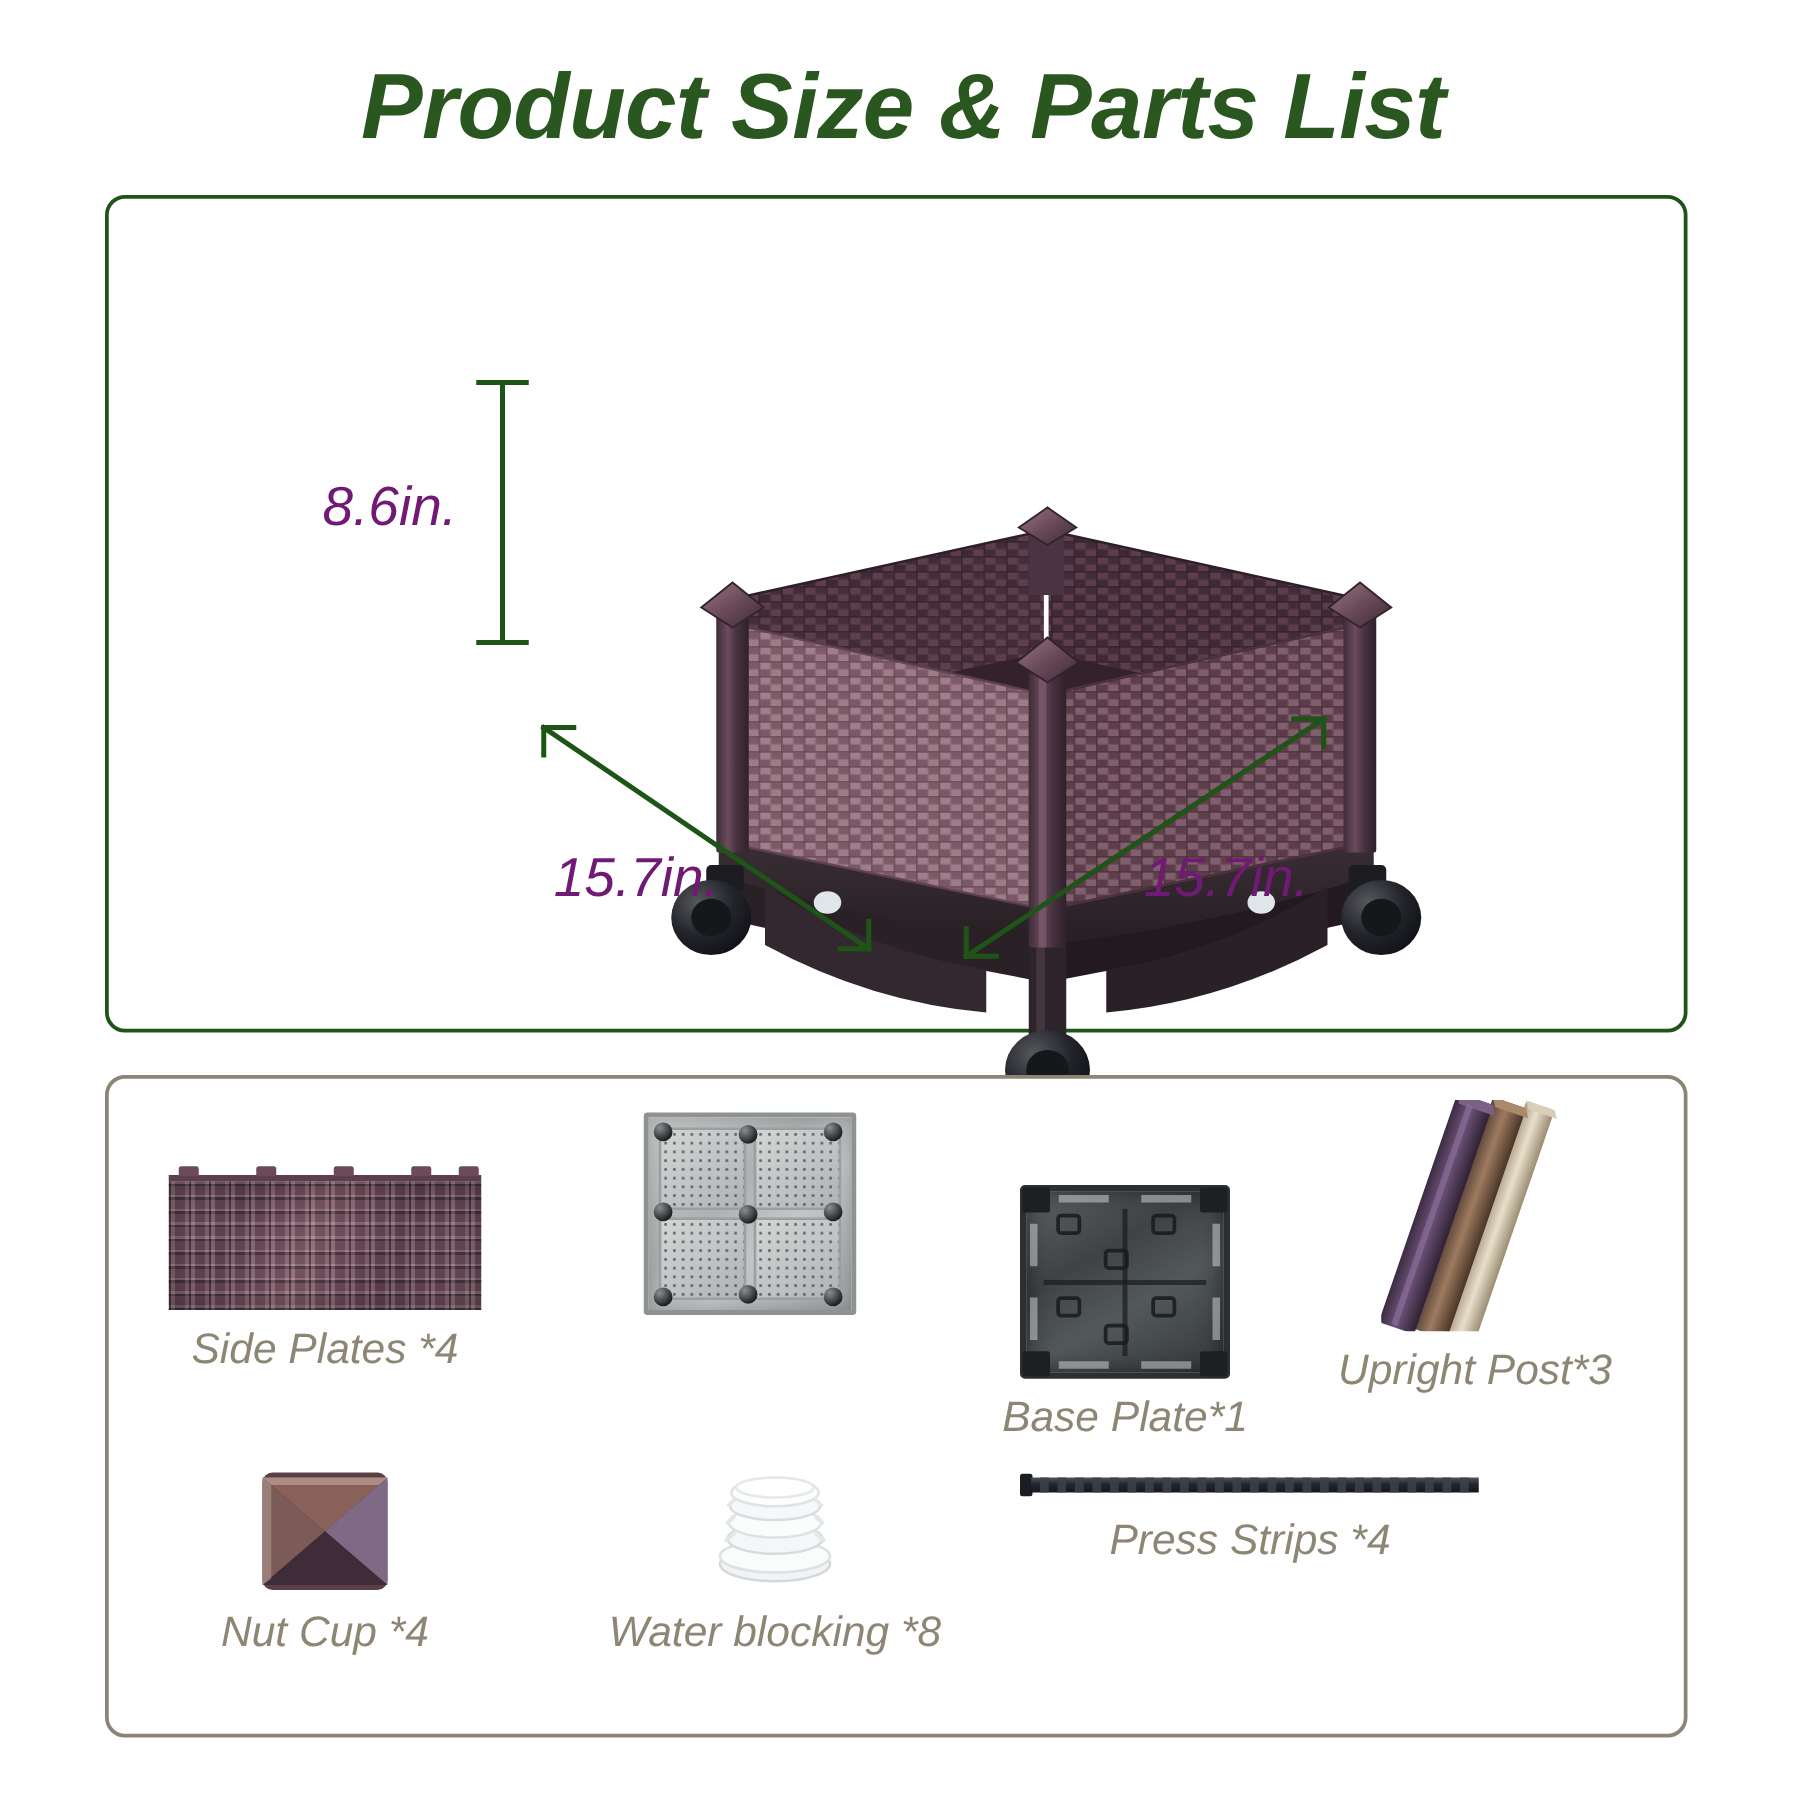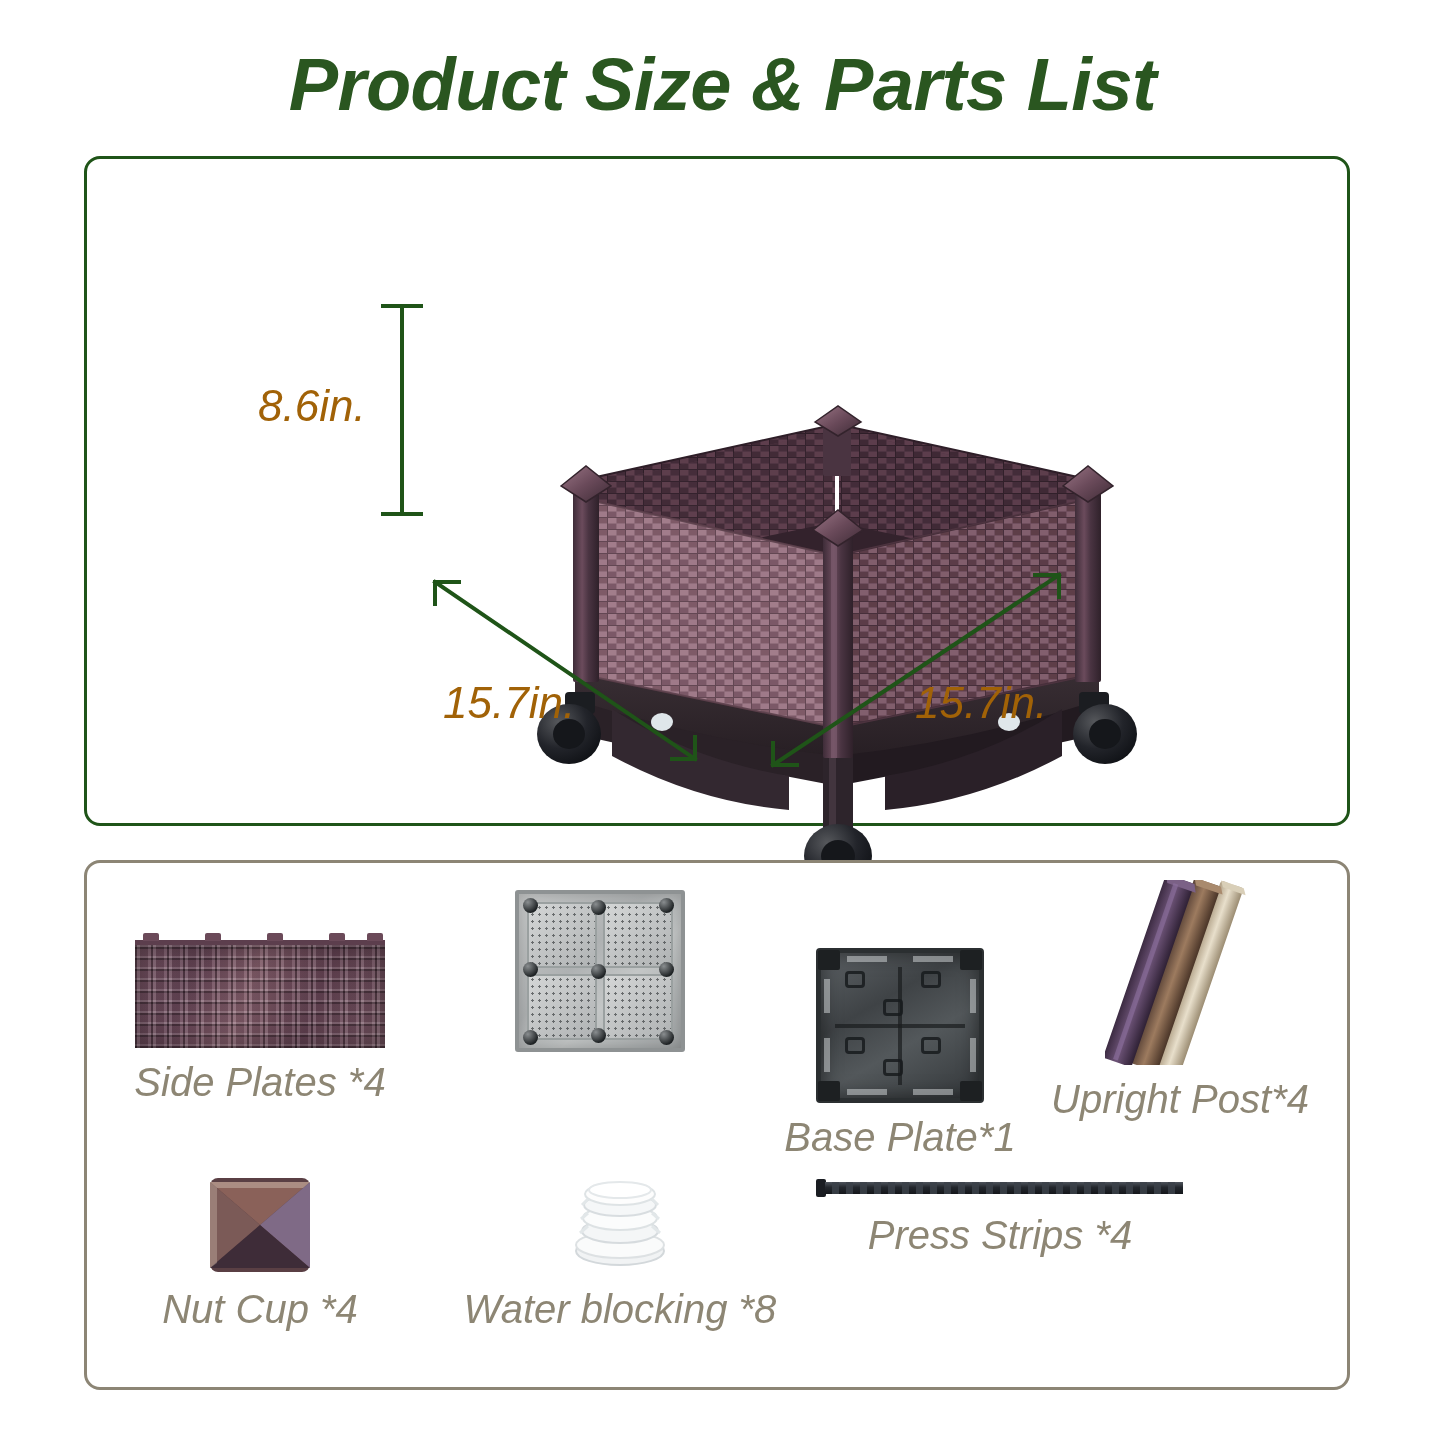--- a/index.html
+++ b/index.html
@@ -50,21 +50,21 @@
     left: 84px;
     top: 860px;
     width: 1266px;
     height: 530px;
     border: 3px solid #8c8575;
   }
 
   
   .dim-label {
     position: absolute;
-    color: #a16207;
+    color: #701a75;
     font-size: 44px;
     white-space: nowrap;
   }
   #dim-h-label  { left: 255px; top: 378px; }
   #dim-wl-label { left: 440px; top: 675px; }
   #dim-wr-label { left: 912px; top: 675px; }
 
   .dim-svg { position: absolute; left: 0; top: 0; overflow: visible; }
 
   
@@ -80,21 +80,21 @@
   .part {
     position: absolute;
     text-align: center;
   }
   .part-art {
     position: relative;
     margin: 0 auto;
   }
   .part-label {
     margin-top: 12px;
-    font-size: 40px;
+    font-size: 34px;
     color: #8d8674;
     white-space: nowrap;
   }
 
   
   #part-0 { left: 60px;   top: 940px; width: 400px; }
   #part-1 { left: 400px;  top: 890px; width: 400px; }
   #part-2 { left: 720px;  top: 900px; width: 360px; margin-top: 48px; }
   #part-3 { left: 1000px; top: 880px; width: 360px; }
   
@@ -421,21 +421,21 @@
           <rect x="84" y="-8" width="24" height="198" rx="3" fill="url(#pp3)"></rect>
           <polygon points="84,-8 108,-8 112,-2 88,-2" fill="#d9cfb8"></polygon>
           <rect x="58" y="-2" width="28" height="196" rx="3" fill="url(#pp2)"></rect>
           <polygon points="58,-2 86,-2 90,5 62,5" fill="#a98a6d"></polygon>
           <rect x="30" y="4" width="30" height="194" rx="3" fill="url(#pp1)"></rect>
           <polygon points="30,4 60,4 64,12 34,12" fill="#7b6186"></polygon>
           <rect x="40" y="10" width="5" height="186" fill="#8d72a0" opacity="0.6"></rect>
         </g>
       </svg>
     </div>
-    <div class="part-label">Upright Post*4</div>
+    <div class="part-label">Upright Post*3</div>
   </div>
 
   <div class="part" id="part-4">
     <div class="part-art nutcup">
       <svg width="106" height="100" viewBox="0 0 106 100">
         <rect x="3" y="3" width="100" height="94" rx="8" fill="#5a3f44"></rect>
         <polygon points="3,7 103,7 53,50" fill="#8a6159"></polygon>
         <polygon points="3,7 53,50 3,93" fill="#7b5a57"></polygon>
         <polygon points="103,7 103,93 53,50" fill="#7f6a86"></polygon>
         <polygon points="3,93 103,93 53,50" fill="#3e2c38"></polygon>

